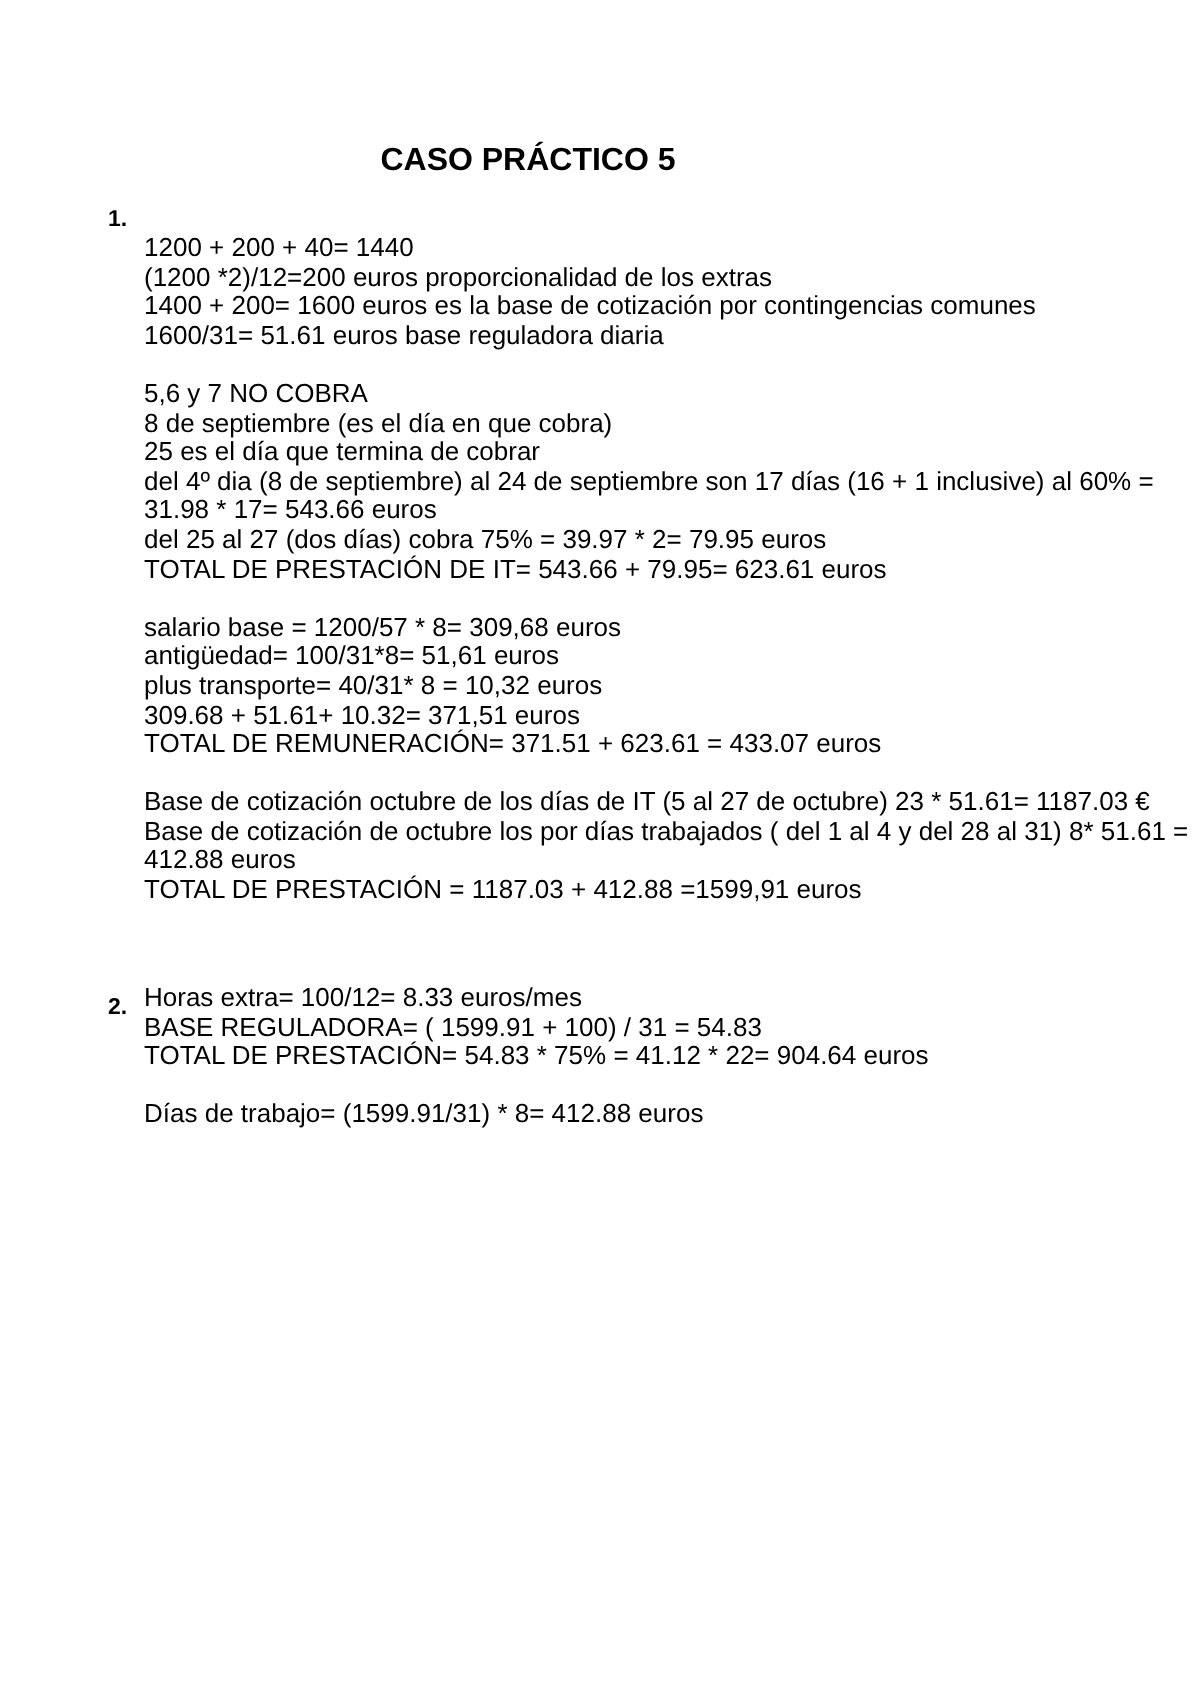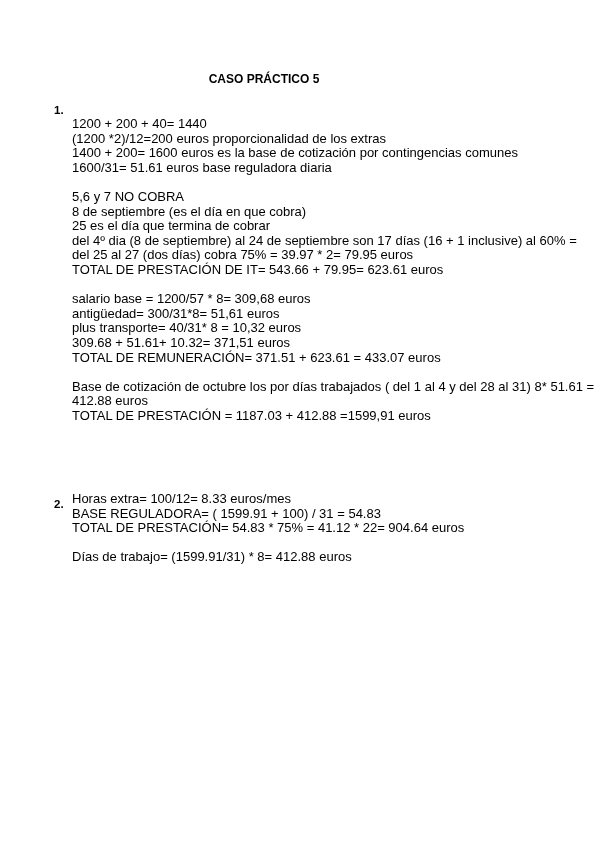--- a/index.html
+++ b/index.html
@@ -2,21 +2,21 @@
 <html><head>
   <meta charset="utf-8">
   <style>
     html, body { margin: 0; padding: 0; background: #ffffff; }
     body {
       width: 600px; height: 848px; position: relative; overflow: hidden;
       font-family: "Liberation Sans", sans-serif; color: #000;
     }
     .title {
       position: absolute; left: 0; width: 528px; top: 72px;
-      text-align: center; font-weight: bold; font-size: 12px;
+      text-align: center; font-weight: bold; font-size: 16px;
     }
     .num {
       position: absolute; left: 54px; font-weight: bold; font-size: 11.5px;
     }
     .block { position: absolute; left: 72px; font-size: 13px; line-height: 14.6px; }
     .line { white-space: nowrap; }
     .gap { height: 14.6px; }
   </style>
 </head>
 <body>
@@ -27,29 +27,31 @@
 <div class="block" style="top:117px;">
   <div class="line">1200 + 200 + 40= 1440</div>
   <div class="line">(1200 *2)/12=200 euros proporcionalidad de los extras</div>
   <div class="line">1400 + 200= 1600 euros es la base de cotización por contingencias comunes</div>
   <div class="line">1600/31= 51.61 euros base reguladora diaria</div>
   <div class="gap"></div>
   <div class="line">5,6 y 7 NO COBRA</div>
   <div class="line">8 de septiembre (es el día en que cobra)</div>
   <div class="line">25 es el día que termina de cobrar</div>
   <div class="line">del 4º dia (8 de septiembre) al 24 de septiembre son 17 días (16 + 1 inclusive) al 60% =</div>
+  <div class="line">31.98 * 17= 543.66 euros</div>
   <div class="line">del 25 al 27 (dos días) cobra 75% = 39.97 * 2= 79.95 euros</div>
   <div class="line">TOTAL DE PRESTACIÓN DE IT= 543.66 + 79.95= 623.61 euros</div>
   <div class="gap"></div>
   <div class="line">salario base = 1200/57 * 8= 309,68 euros</div>
-  <div class="line">antigüedad= 300/31*8= 51,61 euros</div>
+  <div class="line">antigüedad= 100/31*8= 51,61 euros</div>
   <div class="line">plus transporte= 40/31* 8 = 10,32 euros</div>
   <div class="line">309.68 + 51.61+ 10.32= 371,51 euros</div>
   <div class="line">TOTAL DE REMUNERACIÓN= 371.51 + 623.61 = 433.07 euros</div>
   <div class="gap"></div>
+  <div class="line">Base de cotización octubre de los días de IT (5 al 27 de octubre) 23 * 51.61= 1187.03 €</div>
   <div class="line">Base de cotización de octubre los por días trabajados ( del 1 al 4 y del 28 al 31) 8* 51.61 =</div>
   <div class="line">412.88 euros</div>
   <div class="line">TOTAL DE PRESTACIÓN = 1187.03 + 412.88 =1599,91 euros</div>
 </div>
 
 <div class="num" style="top:498px;">2.</div>
 <div class="block" style="top:492px;">
   <div class="line">Horas extra= 100/12= 8.33 euros/mes</div>
   <div class="line">BASE REGULADORA= ( 1599.91 + 100) / 31 = 54.83</div>
   <div class="line">TOTAL DE PRESTACIÓN= 54.83 * 75% = 41.12 * 22= 904.64 euros</div>

